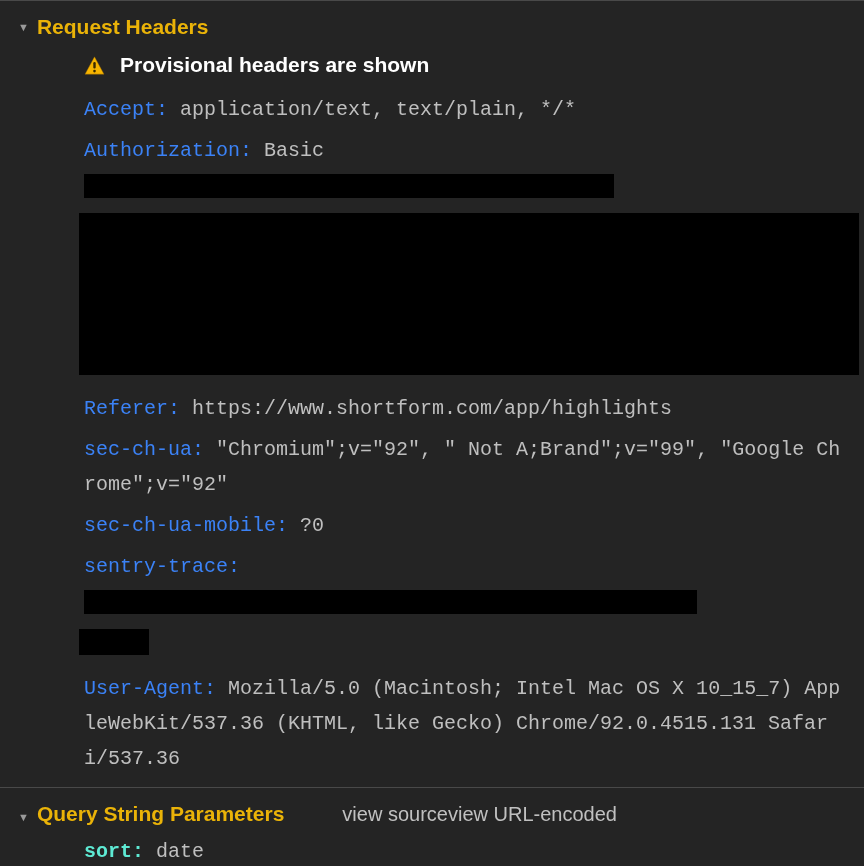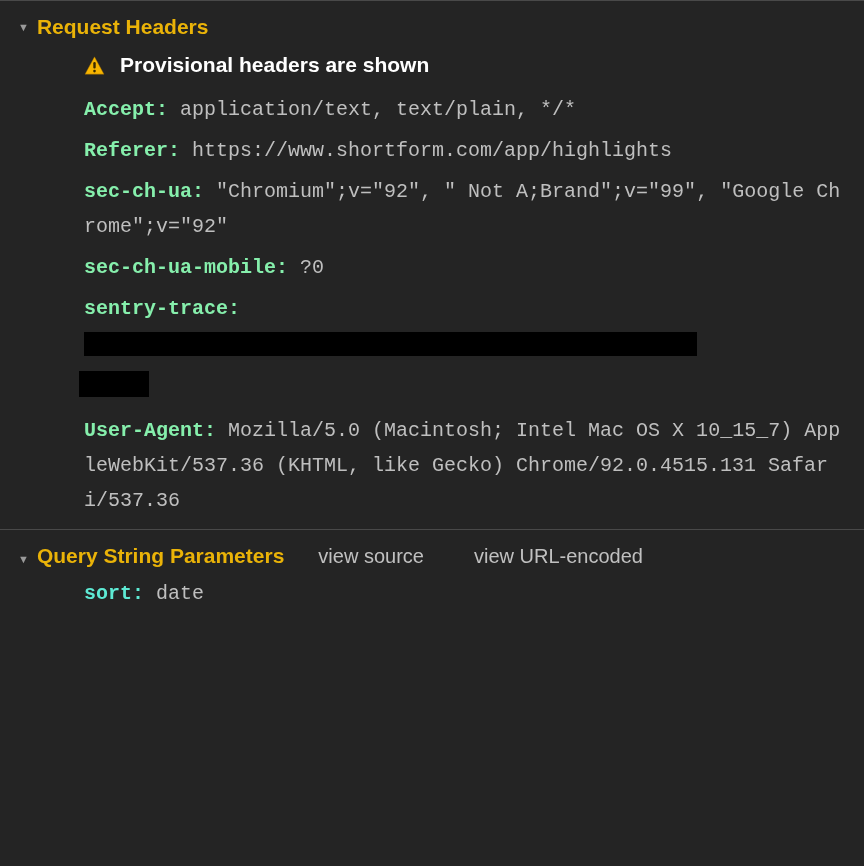--- a/index.html
+++ b/index.html
@@ -33,22 +33,21 @@
       margin-right: 8px;
       line-height: 1;
     }
     .section-title {
       color: #eab308;
       font-weight: 700;
       font-size: 21px;
     }
     .section-actions {
       display: inline-flex;
-      gap: 50px;
-      margin-left: 34px;
+      margin-left: 58px;
     }
     .action-link {
       color: #c0c0c0;
       font-size: 20px;
       font-weight: 400;
       cursor: pointer;
     }
     .section-body {
       padding: 0 0 0 48px;
       margin-left: 36px;
@@ -72,22 +71,22 @@
     .header-row {
       font-family: Menlo, Consolas, "Courier New", monospace;
       font-size: 20px;
       line-height: 1.75;
       padding: 3px 20px 3px 0;
       color: #bfbfbf;
       word-break: break-all;
       overflow-wrap: break-word;
     }
     .header-name {
-      color: #86efac;
-      font-weight: 700;
+      color: #3b82f6;
+      font-weight: 400;
     }
     .header-name::after {
       content: ": ";
     }
     .redacted-inline {
       display: inline-block;
       background: #000;
       vertical-align: middle;
       height: 24px;
     }
@@ -130,20 +129,24 @@
         <rect x="10.6" y="7" width="2.8" height="7.5" rx="1.3" fill="#3a2a00"></rect>
         <circle cx="12" cy="17.5" r="1.5" fill="#3a2a00"></circle>
       </svg>
       <span class="warning-text">Provisional headers are shown</span>
     </div>
 
     <div class="header-row">
       <span class="header-name">Accept</span><span>application/text, text/plain, */*</span>
     </div>
 
+    <div class="header-row">
+      <span class="header-name">Authorization</span><span>Basic </span><span class="redacted-inline" style="width:530px;"></span>
+      <span class="redacted-block" style="width:780px;height:162px;margin-left:-5px;"></span>
+    </div>
 
     <div class="header-row">
       <span class="header-name">Referer</span><span>https://www.shortform.com/app/highlights</span>
     </div>
 
     <div class="header-row">
       <span class="header-name">sec-ch-ua</span><span>"Chromium";v="92", " Not A;Brand";v="99", "Google Chrome";v="92"</span>
     </div>
 
     <div class="header-row">

